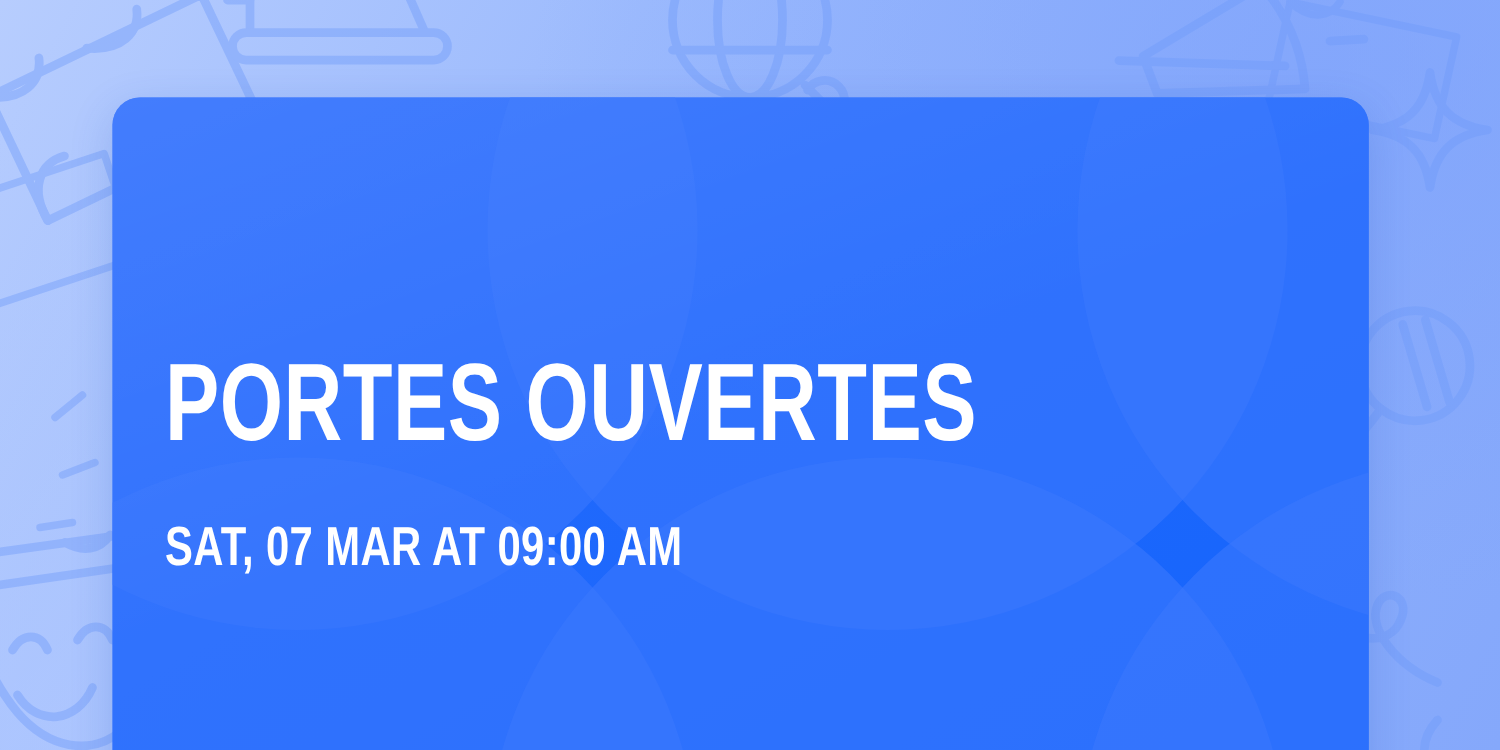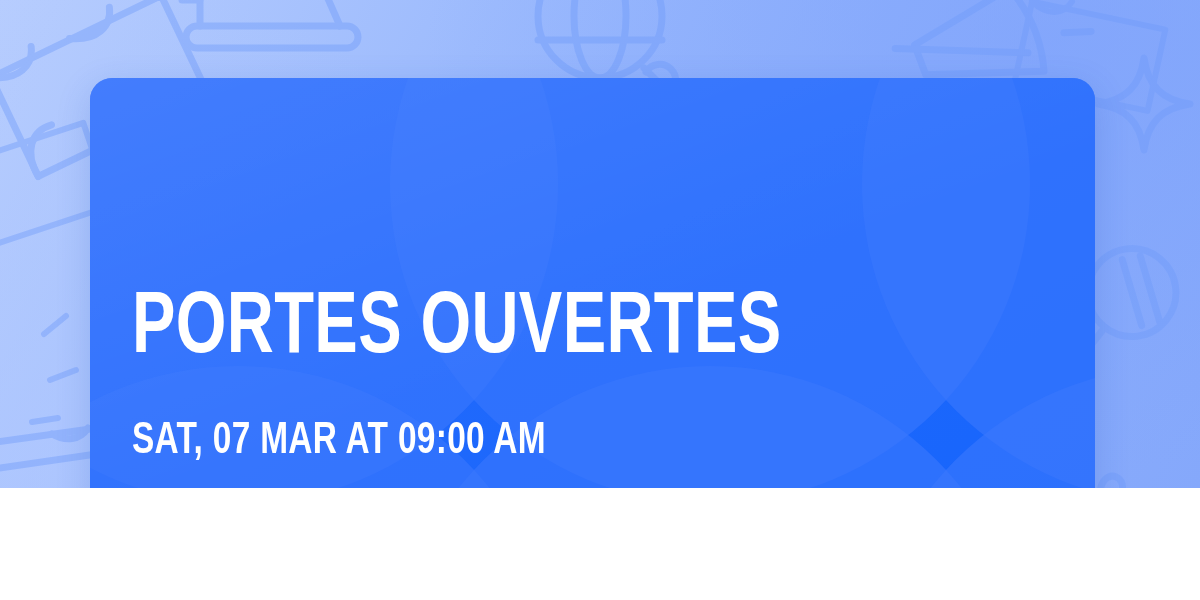--- a/index.html
+++ b/index.html
@@ -4,21 +4,21 @@
 <style>
   html, body {
     margin: 0;
     padding: 0;
     background: #ffffff;
   }
 
   #poster {
     position: relative;
     width: 1200px;
-    height: 488px;
+    height: 600px;
     overflow: hidden;
     font-family: "Liberation Sans", sans-serif;
   }
 
   
   .bg-base {
     position: absolute;
     inset: 0;
     background:
       linear-gradient(118deg, #b7cdfe 0%, #9dbbfd 34%, #8fb1fc 62%, #85a8fb 100%);

